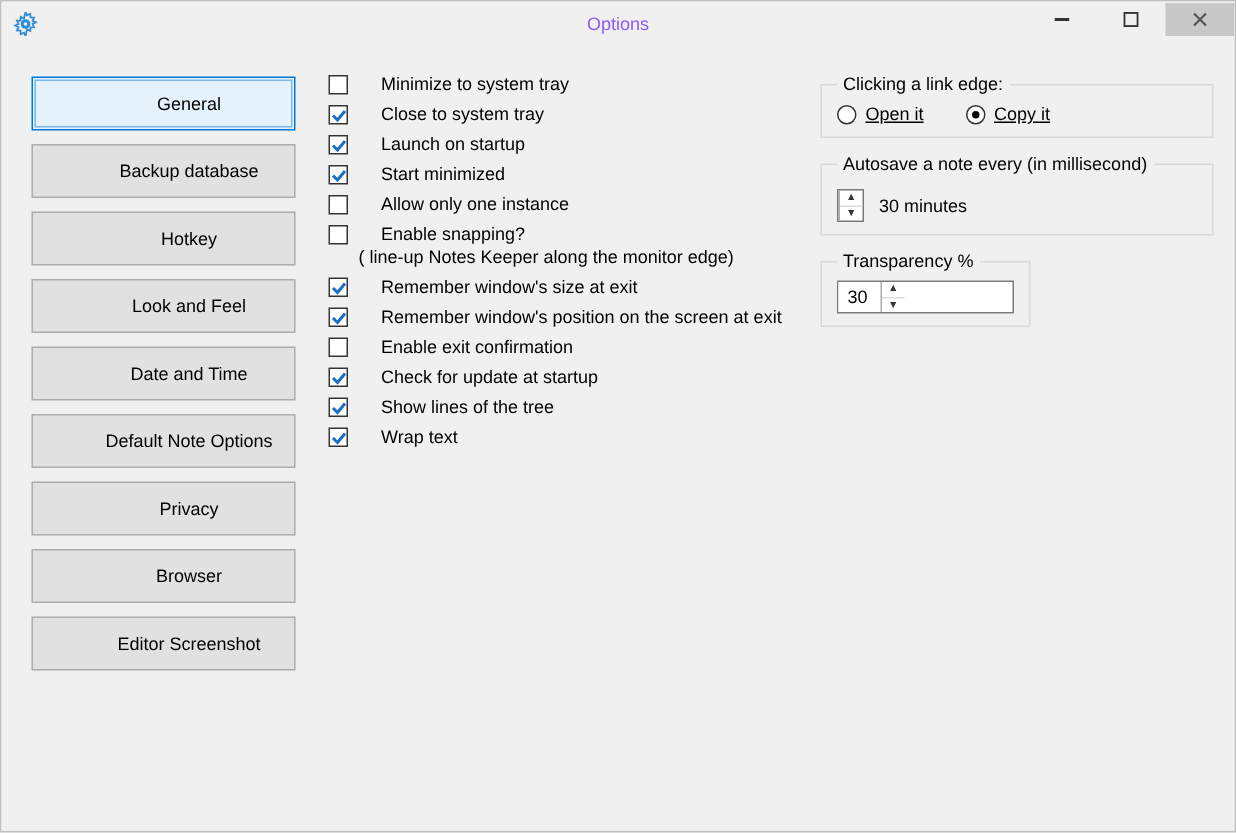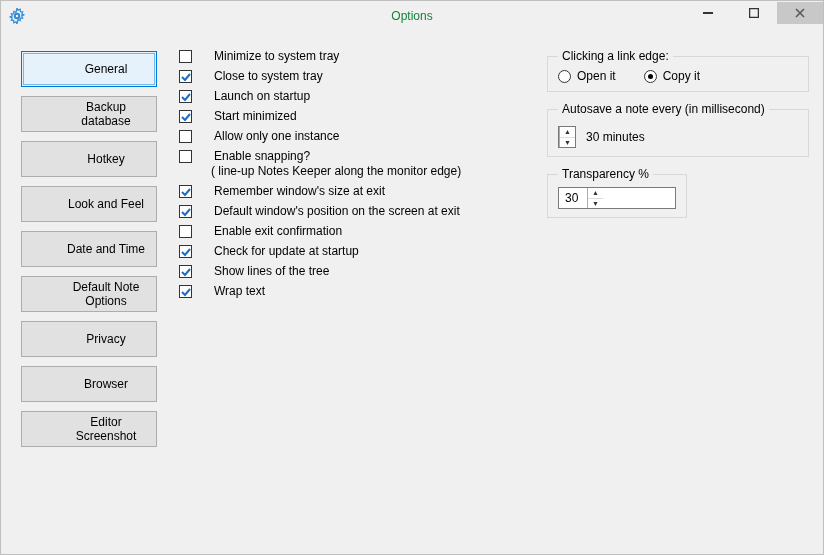--- a/index.html
+++ b/index.html
@@ -2,33 +2,33 @@
 <html><head>
   <meta charset="utf-8">
   <style>
     * { box-sizing: border-box; font-family: "Segoe UI", Tahoma, sans-serif; font-size: 12px; }
     html, body { margin: 0; padding: 0; }
     body { width: 824px; height: 555px; background: #fff; border: 1px solid #bfbfbf; display: flex; flex-direction: column; }
 
     
     .titlebar { height: 29px; background: #f0f0f0; display: flex; align-items: center; position: relative; }
     .titlebar .app-icon { width: 16px; height: 16px; margin-left: 8px; }
-    .titlebar .title { position: absolute; left: 0; right: 0; text-align: center; color: #15803d; pointer-events: none; }
+    .titlebar .title { position: absolute; left: 0; right: 0; text-align: center; color: #8b5cf6; pointer-events: none; }
     .titlebar .win-controls { margin-left: auto; display: flex; height: 100%; }
     .titlebar .win-btn { width: 46px; height: 22px; display:flex; align-items:center; justify-content:center; background: transparent; border:none; margin-top:1px;}
     .titlebar .win-btn svg { display:block; }
     .titlebar .win-close { background:#c8c8c8; }
 
     
     .body { flex: 1; background: #f0f0f0; display:flex; padding: 15px 14px 14px 14px; gap: 16px; }
 
     
     .nav { display:flex; flex-direction:column; gap:9px; padding: 6px 6px 0 6px; }
     .nav-btn {
-      width: 136px; height: 36px;
+      width: 176px; height: 36px;
       background: #e1e1e1;
       border: 1px solid #adadad;
       color:#000;
       display:flex; align-items:center; justify-content:center;
       cursor: default;
       font-size: 12px;
       padding-left: 40px;
     }
     .nav-btn.selected {
       background: #e5f1fb;
@@ -37,27 +37,27 @@
       outline-offset: -3px;
     }
 
     
     .checks { display:flex; flex-direction:column; gap:5px; padding-top:4px; }
     .chk-row { display:flex; align-items:flex-start; gap:7px; line-height:15px; }
     .chk { width:13px; height:13px; border:1px solid #333; background:#fff; display:inline-flex; align-items:center; justify-content:center; margin-top:1px; flex: 0 0 auto;}
     .chk.checked svg { display:block; }
     .chk svg { display:none; }
     .chk-label { color:#000;margin-left:15px; }
-    .chk-sub { color:#000;margin-left:12px; }
+    .chk-sub { color:#000; }
 
     
     .right { margin-left:auto; display:flex; flex-direction:column; gap:10px; padding-top:4px; width:262px; }
     fieldset.group { border:1px solid #d8d8d8; padding:6px 10px 8px 10px; margin:0; }
     fieldset.group legend { padding:0 4px; color:#000; }
-    .radio-row { display:flex; gap:28px; align-items:flex-end; }
+    .radio-row { display:flex; gap:28px; align-items:flex-end;text-decoration:underline; }
     .radio { display:flex; align-items:center; gap:6px; }
     .radio .dot { width:13px; height:13px; border:1px solid #333; border-radius:50%; background:#fff; display:flex; align-items:center; justify-content:center; }
     .radio .dot .inner { width:5px; height:5px; border-radius:50%; background:#000; display:none;}
     .radio.checked .dot .inner { display:block; }
 
     .spin-row { display:flex; align-items:center; gap:10px; margin-top:4px;}
     .spin { display:flex; height:22px; border:1px solid #7a7a7a; background:#fff; }
     .spin input { border:none; outline:none; padding:0 6px; width:100px; font-size:12px;}
     .spin .arrows { width:16px; border-left:1px solid #acacac; display:flex; flex-direction:column;}
     .spin .arrows div { flex:1; display:flex; align-items:center; justify-content:center; font-size:7px; color:#333; border-bottom:1px solid #dcdcdc; }
@@ -173,21 +173,21 @@
           </svg>
         </span>
         <span class="chk-label">Remember window's size at exit</span>
       </div>
     <div class="chk-row">
         <span class="chk checked">
           <svg width="10" height="10">
             <path d="M1 5l3 3 5-6" stroke="#1a6fc4" stroke-width="2" fill="none"></path>
           </svg>
         </span>
-        <span class="chk-label">Default window's position on the screen at exit</span>
+        <span class="chk-label">Remember window's position on the screen at exit</span>
       </div>
     <div class="chk-row">
         <span class="chk"></span>
         <span class="chk-label">Enable exit confirmation</span>
       </div>
     <div class="chk-row">
         <span class="chk checked">
           <svg width="10" height="10">
             <path d="M1 5l3 3 5-6" stroke="#1a6fc4" stroke-width="2" fill="none"></path>
           </svg>

